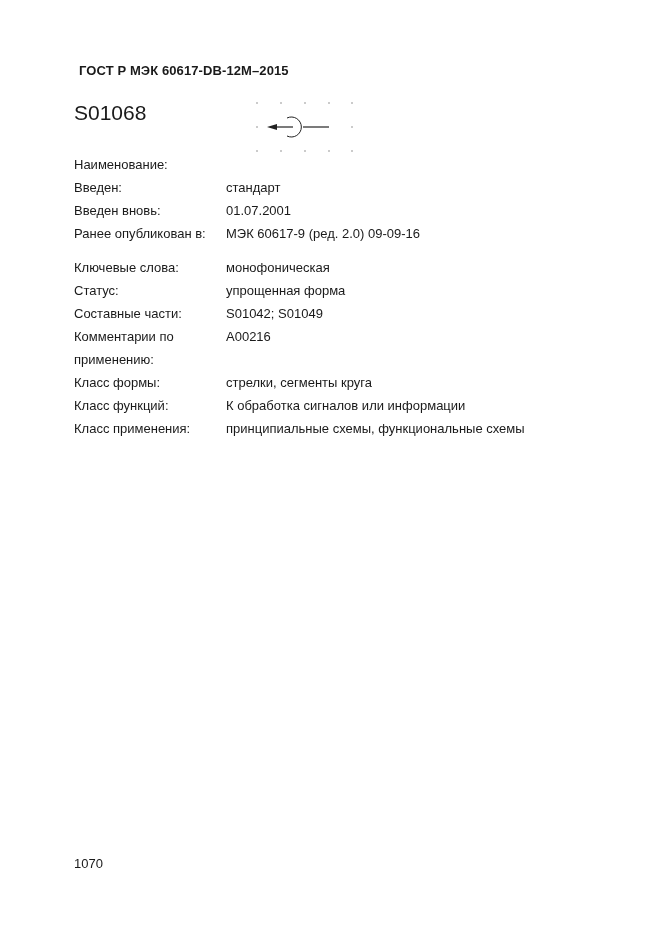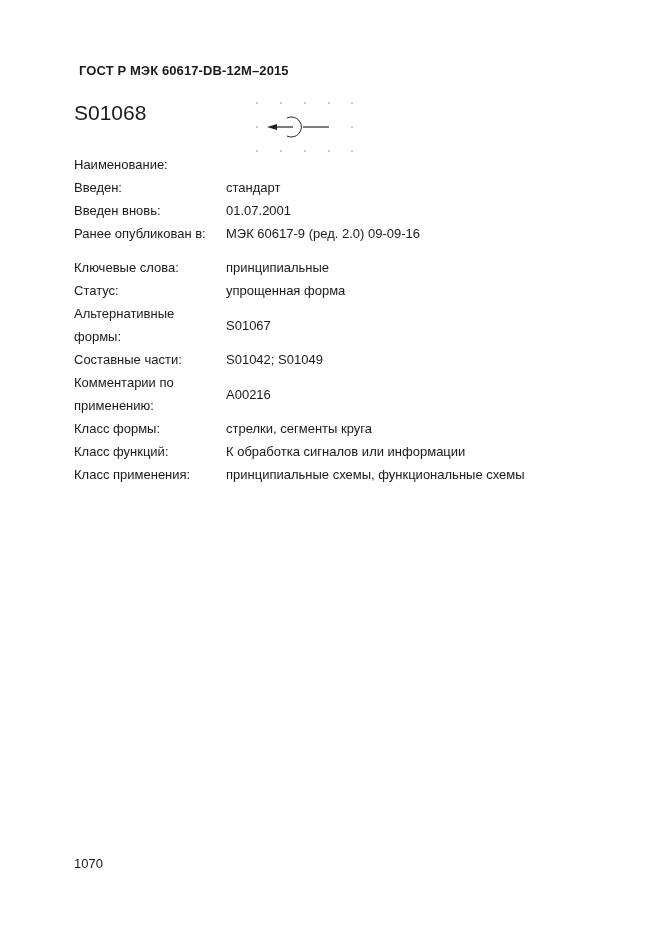--- a/index.html
+++ b/index.html
@@ -2,21 +2,21 @@
 <html><head>
 <meta charset="utf-8">
 <style>
   html, body { margin: 0; padding: 0; background: #ffffff; }
   body { width: 661px; height: 936px; position: relative; overflow: hidden;
          font-family: "Liberation Sans", "DejaVu Sans", sans-serif; color: #1a1a1a; }
   .doc-header { position: absolute; left: 79px; top: 63px; font-size: 13px; font-weight: bold; letter-spacing: 0.1px; }
   .symbol-id { position: absolute; left: 74px; top: 101px; font-size: 21px; font-weight: normal; }
   .symbol { position: absolute; left: 250px; top: 98px; width: 110px; height: 58px; }
   .rows { position: absolute; left: 74px; top: 153px; width: 560px; }
-  .row { display: flex; font-size: 13px; line-height: 23px; align-items: center; }
+  .row { display: flex; font-size: 13px; line-height: 23px; }
   .row .label { width: 152px; flex: none; }
   .row .value { flex: 1; }
   .gap { height: 11px; }
   .page-num { position: absolute; left: 74px; top: 856px; font-size: 13px; }
 </style>
 </head>
 <body>
 
 <div class="doc-header">ГОСТ Р МЭК 60617-DB-12M–2015</div>
 
@@ -57,32 +57,25 @@
     <div class="label">Введен вновь:</div>
     <div class="value">01.07.2001</div>
   </div>
   <div class="row">
     <div class="label">Ранее опубликован в:</div>
     <div class="value">МЭК 60617-9 (ред. 2.0) 09-09-16</div>
   </div>
   <div class="gap"></div>
   <div class="row">
     <div class="label">Ключевые слова:</div>
-    <div class="value">принципиальные</div>
+    <div class="value">монофоническая</div>
   </div>
   <div class="row">
     <div class="label">Статус:</div>
     <div class="value">упрощенная форма</div>
-  </div>
-  <div class="row">
-    <div class="label">
-      <div>Альтернативные</div>
-      <div>формы:</div>
-    </div>
-    <div class="value">S01067</div>
   </div>
   <div class="row">
     <div class="label">Составные части:</div>
     <div class="value">S01042; S01049</div>
   </div>
   <div class="row">
     <div class="label">
       <div>Комментарии по</div>
       <div>применению:</div>
     </div>

